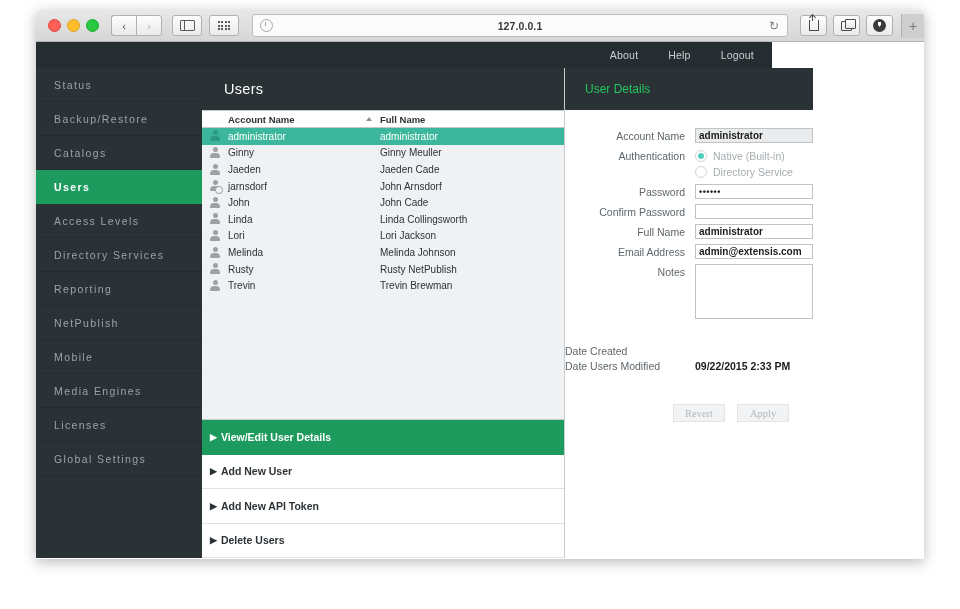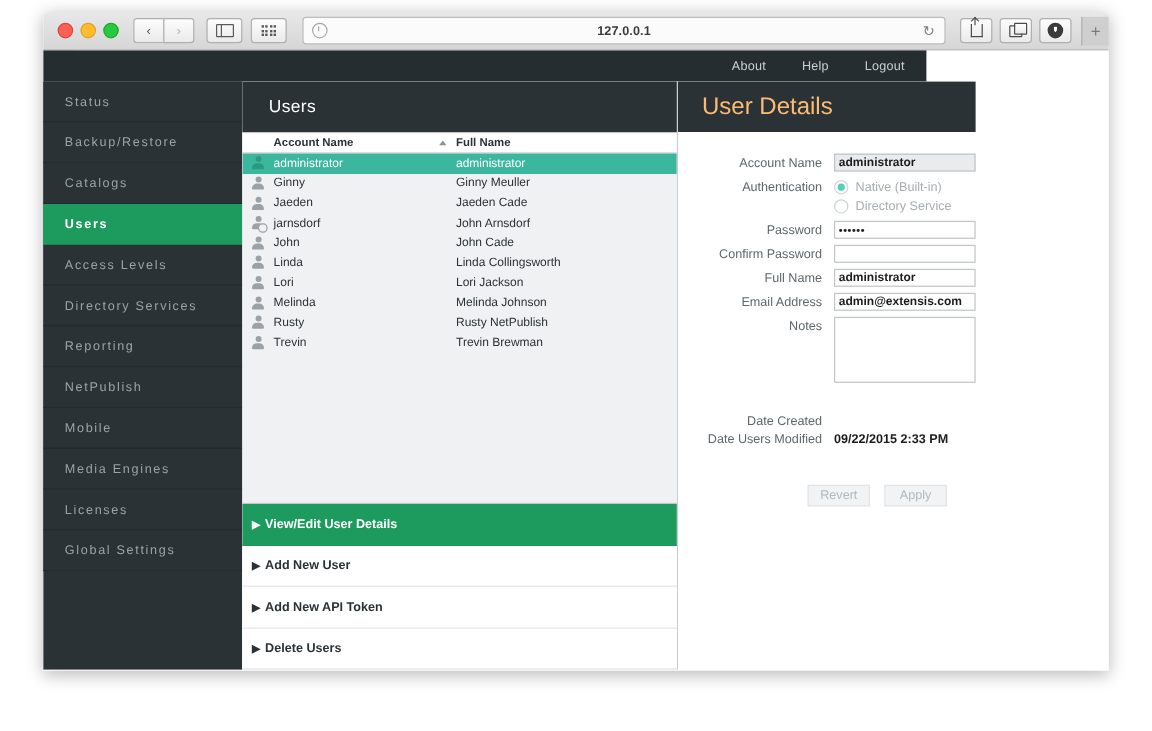--- a/index.html
+++ b/index.html
@@ -292,21 +292,21 @@
     flex: 1;
     display: flex;
     flex-direction: column;
     background: #ffffff;
   }
   .detail-head {
     height: 42px;
     background: #2b3236;
     display: flex; align-items: center;
     padding-left: 20px; box-sizing: border-box;
-    color: #fdba74; font-size: 20px;
+    color: #22c55e; font-size: 12px;
   }
   .form-area { padding-top: 18px; position: relative; }
 
   .frow { display: flex; align-items: flex-start; margin-bottom: 4px; }
   .flabel {
     width: 120px; flex-shrink: 0;
     text-align: right; padding-right: 10px;
     font-size: 10.5px; color: #5e676c;
     line-height: 16px;
   }
@@ -332,24 +332,24 @@
     border: 1px solid #cfd4d6; background: #ffffff;
     margin-right: 6px; position: relative; flex-shrink: 0;
   }
   .radio.on:after {
     content:""; position:absolute; left:2px; top:2px;
     width: 6px; height: 6px; border-radius: 50%; background: #4fd0bb;
   }
   .radio-txt { font-size: 10.5px; color: #a7adb1; }
 
   .meta-row { display: flex; align-items: center; margin-bottom: 3px; }
-  .meta-label { width: 120px; text-align: right; padding-right: 10px; font-size: 10.5px; color: #5e676c; }
+  .meta-label { width: 120px; padding-right: 10px; font-size: 10.5px; color: #5e676c; }
   .meta-val { font-size: 10.5px; font-weight: bold; color: #1c1c1c; }
 
-  .btn-row { display: flex; margin-top: 32px; padding-left: 108px; }
+  .btn-row { display: flex; margin-top: 32px; padding-left: 108px; font-family: Liberation Serif, serif; }
   .gbtn {
     min-width: 52px; height: 18px;
     background: #f2f3f4;
     border: 1px solid #e2e4e5;
     color: #b2b8bb;
     font-size: 10.5px;
     display: flex; align-items: center; justify-content: center;
     margin-right: 12px;
     box-sizing: border-box;
   }

